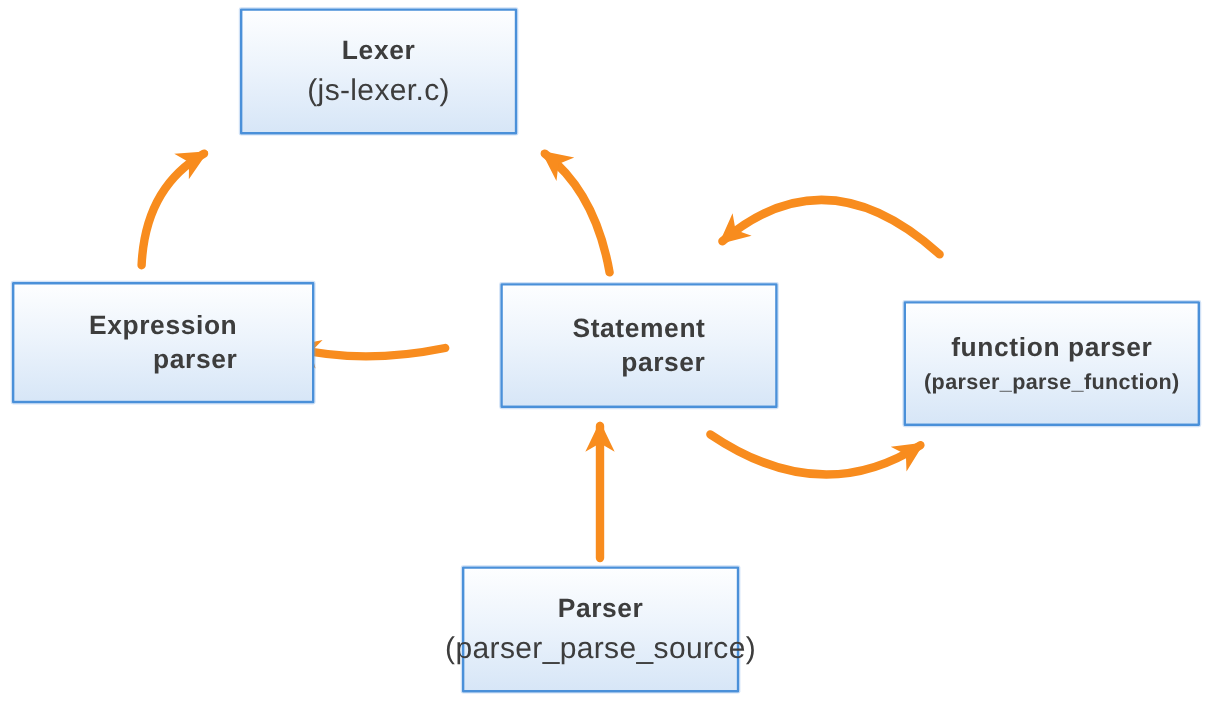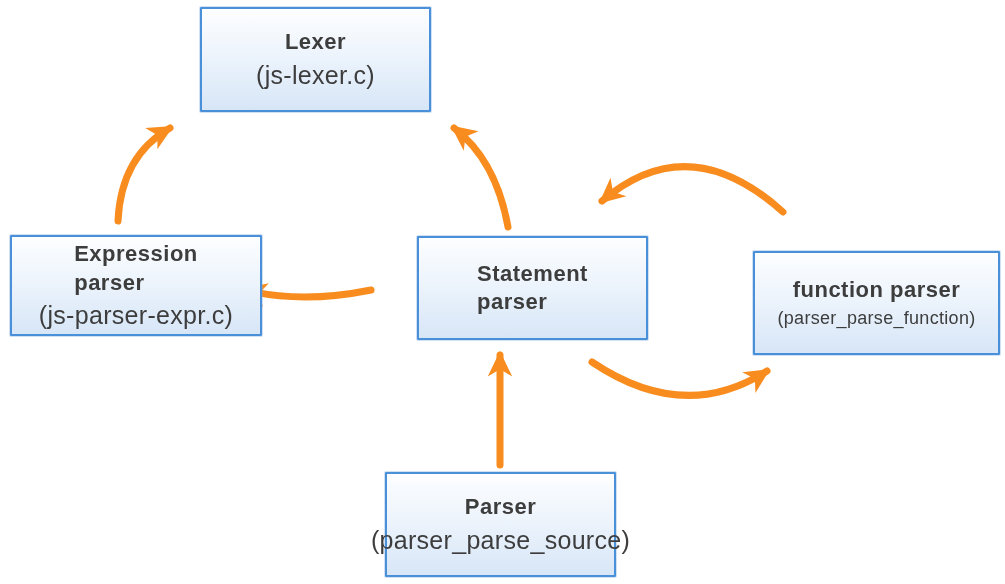--- a/index.html
+++ b/index.html
@@ -38,21 +38,21 @@
   .node {
     position: absolute;
     border: 2px solid var(--node-border);
     background: linear-gradient(to bottom, var(--node-fill-top) 0%, #EDF4FC 45%, var(--node-fill-bottom) 100%);
     box-shadow: 0 0 0 1px rgba(120, 170, 230, 0.35);
     border-radius: 1px;
     display: flex;
     flex-direction: column;
     align-items: center;
     justify-content: center;
-    text-align: left;
+    text-align: right;
     color: var(--text);
     line-height: 1.28;
   }
   .node .title {
     font-weight: bold;
     font-size: 22px;
     white-space: pre-line;
     letter-spacing: 0.5px;
   }
   .node .subtitle {
@@ -61,21 +61,21 @@
     margin-top: 2px;
     white-space: nowrap;
   }
 
   .node-lexer             { left: 200px; top: 7px;   width: 231px; height: 105px; }
   .node-expression-parser { left: 10px;  top: 235px; width: 252px; height: 101px; }
   .node-statement-parser  { left: 385px; top: 236px; width: 231px; height: 104px; margin-left: 32px; }
   .node-function-parser   { left: 753px; top: 251px; width: 247px; height: 104px; }
   .node-parser            { left: 385px; top: 472px; width: 231px; height: 105px; }
 
-  .node-function-parser .subtitle { font-size: 18px; }
+  .node-function-parser .subtitle { font-size: 18px; font-weight: bold; }
 </style>
 </head>
 <body>
 
 <div class="stage">
 
   <svg class="edges-layer" viewBox="0 0 1005 584" xmlns="http://www.w3.org/2000/svg">
     <defs>
       <marker id="ah" viewBox="0 0 10 10" refX="8.5" refY="5" markerWidth="3.8" markerHeight="3.8" orient="auto" markerUnits="strokeWidth">
         <path class="arrowhead-fill" d="M0.4,0.4 L10,5 L0.4,9.6 L3.1,5 Z"></path>
@@ -90,21 +90,20 @@
   </svg>
 
   <div class="node node-lexer">
     <div class="title">Lexer</div>
     <div class="subtitle">(js-lexer.c)</div>
   </div>
 
   <div class="node node-expression-parser">
     <div class="title">Expression
 parser</div>
-    <div class="subtitle">(js-parser-expr.c)</div>
   </div>
 
   <div class="node node-statement-parser">
     <div class="title">Statement
 parser</div>
   </div>
 
   <div class="node node-function-parser">
     <div class="title">function parser</div>
     <div class="subtitle">(parser_parse_function)</div>

